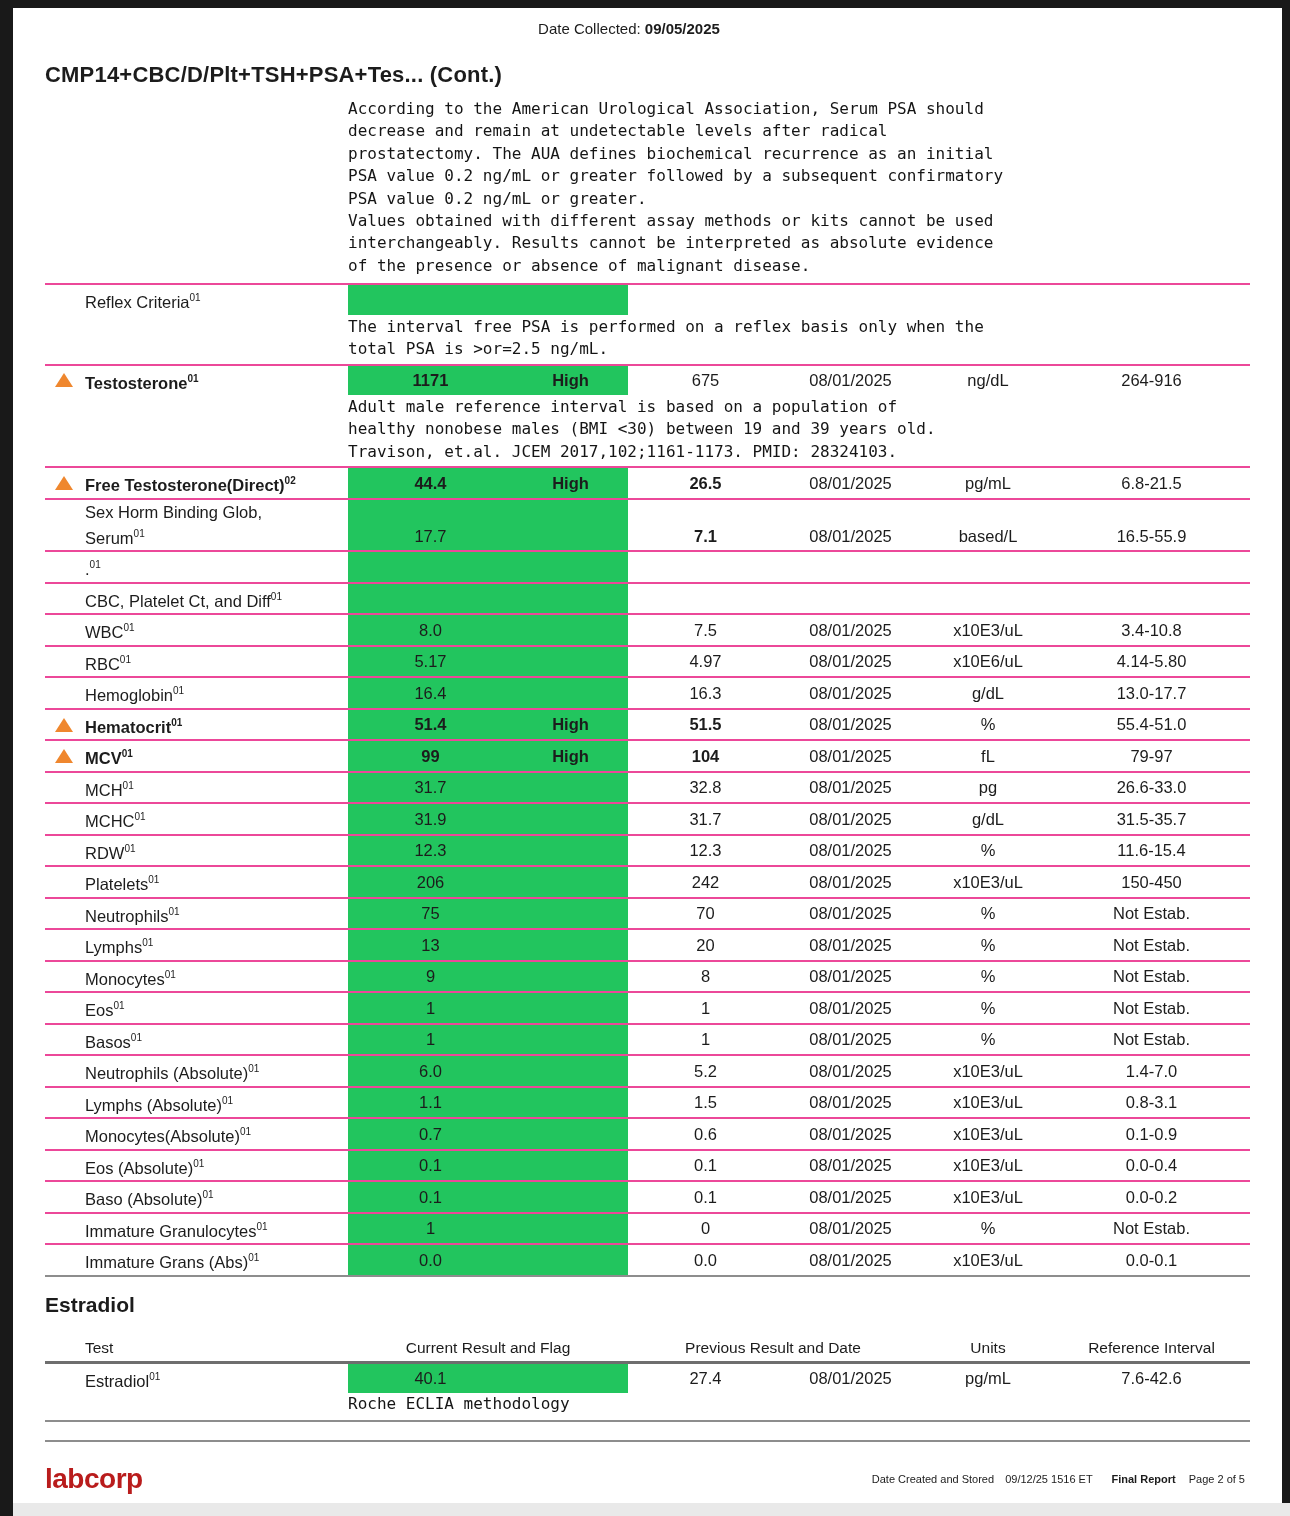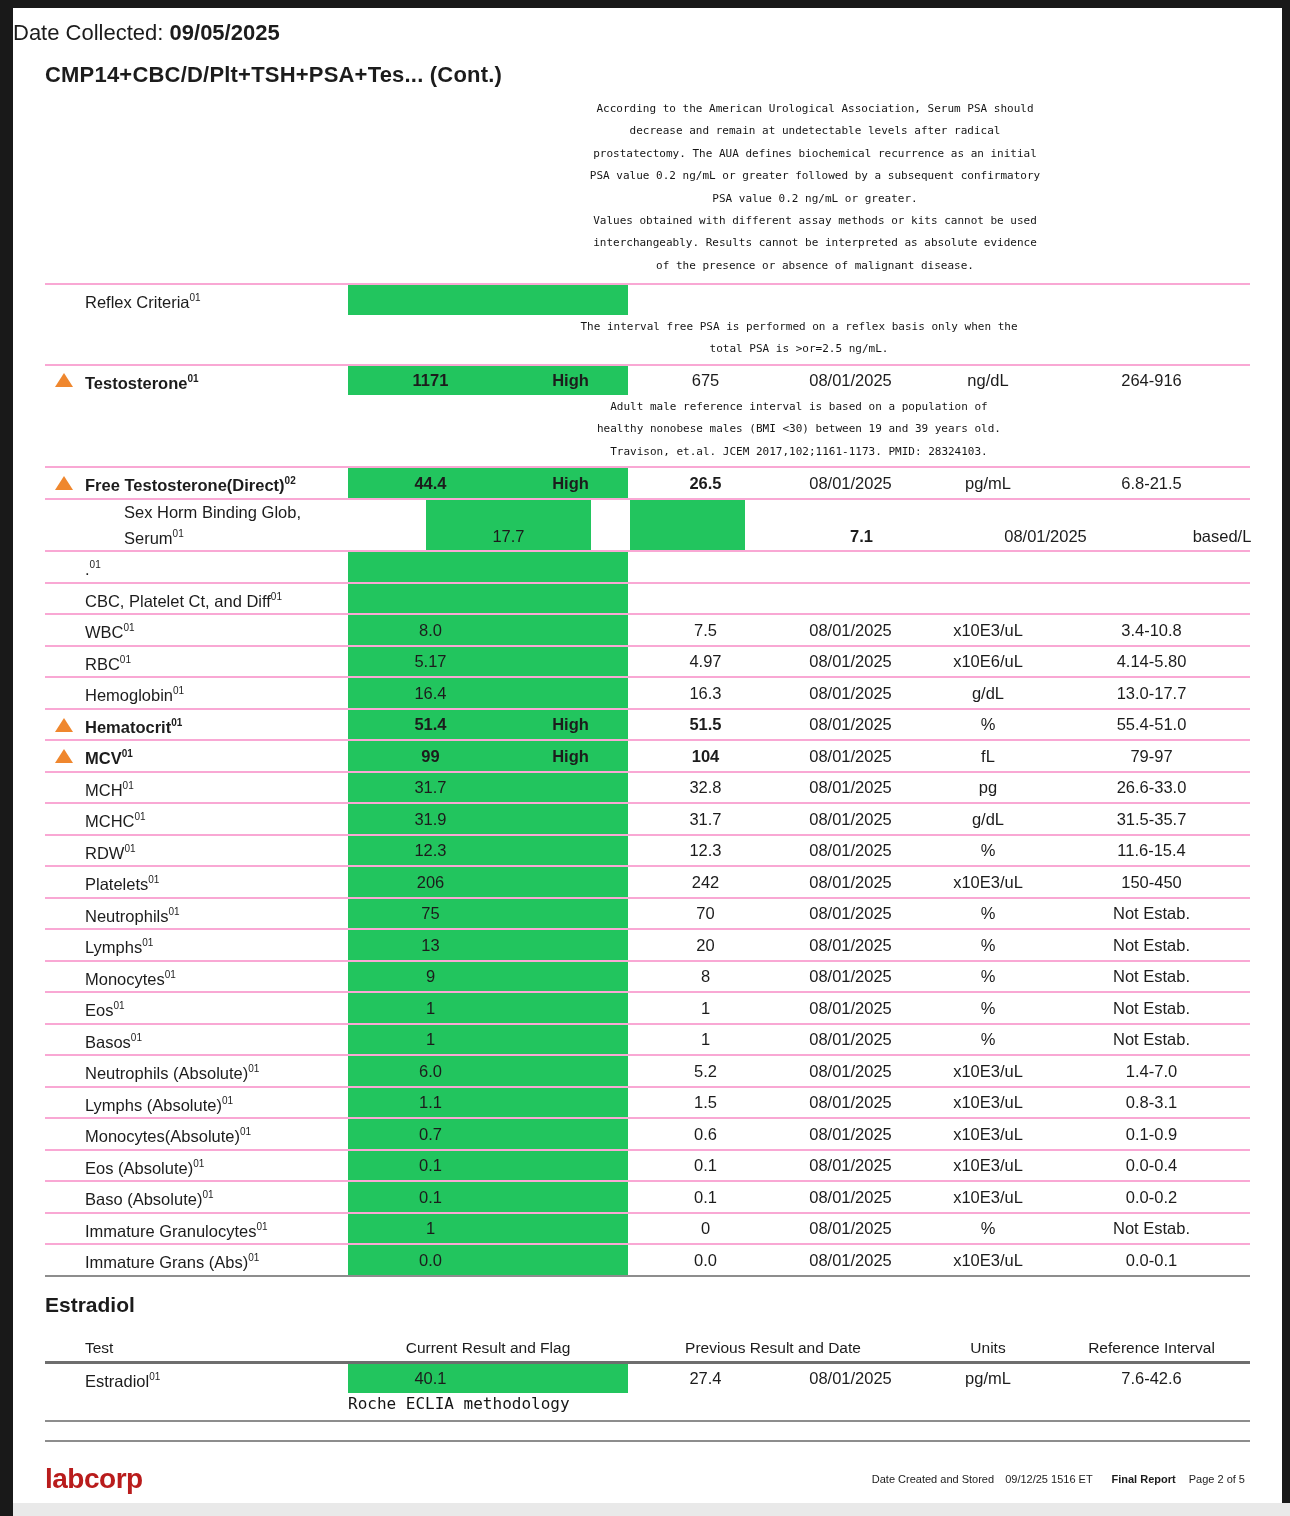--- a/index.html
+++ b/index.html
@@ -13,55 +13,55 @@
   .page{
     position:absolute;left:13px;top:8px;width:1269px;height:1495px;
     background:#ffffff;overflow:hidden;
   }
   .bottom-strip{
     position:absolute;left:13px;right:0;bottom:0;height:13px;background:#e9e9e9;
   }
   .b{font-weight:700;}
 
   
-  .doc-header{padding:12px 37px 0 0;text-align:left;height:24px;font-size:22px;}
+  .doc-header{padding:12px 37px 0 0;text-align:center;height:24px;font-size:15px;}
   .doc-title{margin:18px 0 0 32px;font-size:22px;font-weight:700;letter-spacing:0.2px;}
 
   
   .mono{font-family:"DejaVu Sans Mono", monospace;font-size:16px;line-height:22.4px;white-space:pre;color:#151515;}
   .psa-note{margin:10px 0 0 335px;}
 
   
   .results-table{margin:6px 32px 0 32px;border-bottom:2px solid #8d8d8d;}
   .t-row{
     display:grid;
     grid-template-columns:40px 263px 165px 115px 155px 135px 140px 187px;
     align-items:center;
     min-height:26px;
-    border-top:2px solid #f9a8d4;
+    border-top:2px solid #ec4899;
     font-size:16.5px;
   }
   .cell{min-height:1px;}
   .c-name{line-height:21px;padding:2px 0;}
   .c-name sup{font-size:10px;letter-spacing:0;}
   .val{text-align:center;}
   .band{
     background:#22c55e;align-self:stretch;
     display:flex;align-items:center;justify-content:center;
   }
   .tri{
     width:0;height:0;margin-left:10px;
     border-left:9px solid transparent;border-right:9px solid transparent;
     border-bottom:14px solid #ef872e;
   }
-  .two-line{align-items:end;gap:39px;}
+  .two-line{align-items:end;}
   .two-line .val{padding-bottom:4px;}
   .two-line .band{align-items:flex-end;}
   .note-row{padding:1px 0 3px 303px;}
-  .note-line{font-family:"DejaVu Sans Mono", monospace;font-size:11px;line-height:22.4px;white-space:pre;color:#151515;text-align:center;}
+  .note-line{font-family:"DejaVu Sans Mono", monospace;font-size:16px;line-height:22.4px;white-space:pre;color:#151515;}
 
   
   .est-title{margin:16px 0 0 32px;font-size:21px;font-weight:700;}
   .est-header{
     margin:14px 32px 0 32px;
     display:grid;grid-template-columns:303px 280px 290px 140px 187px;
     font-size:15.5px;align-items:end;height:26px;
     border-bottom:3px solid #6e6e6e;padding-bottom:4px;
   }
   .eh{text-align:center;}

